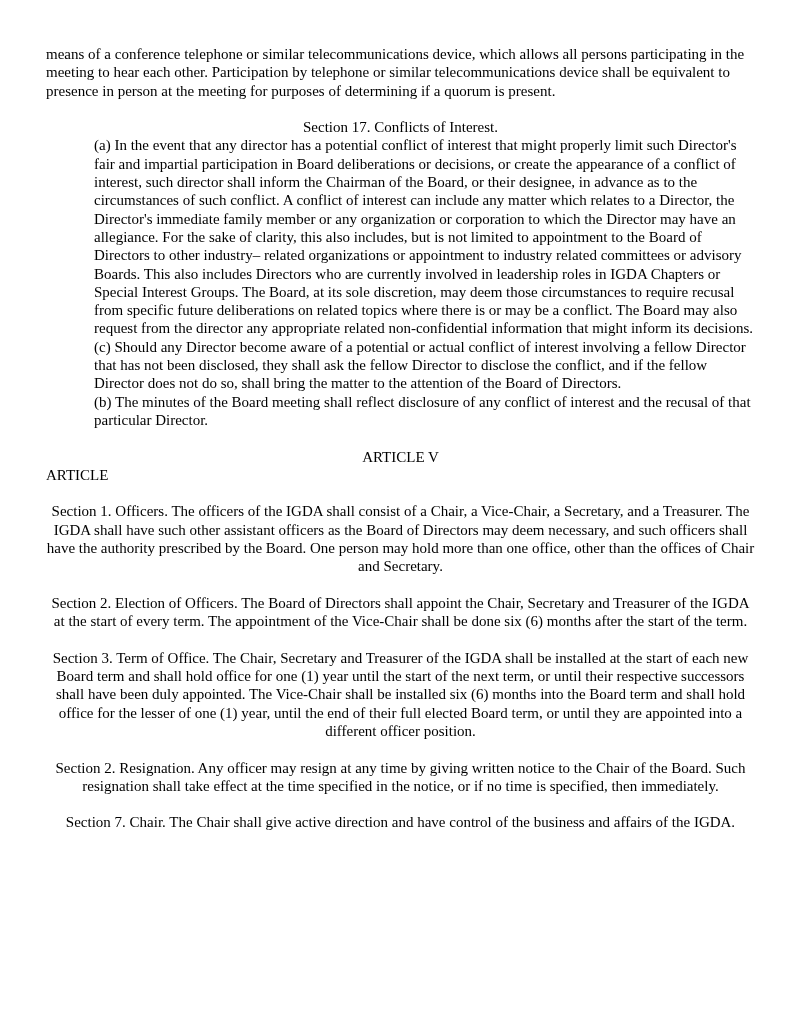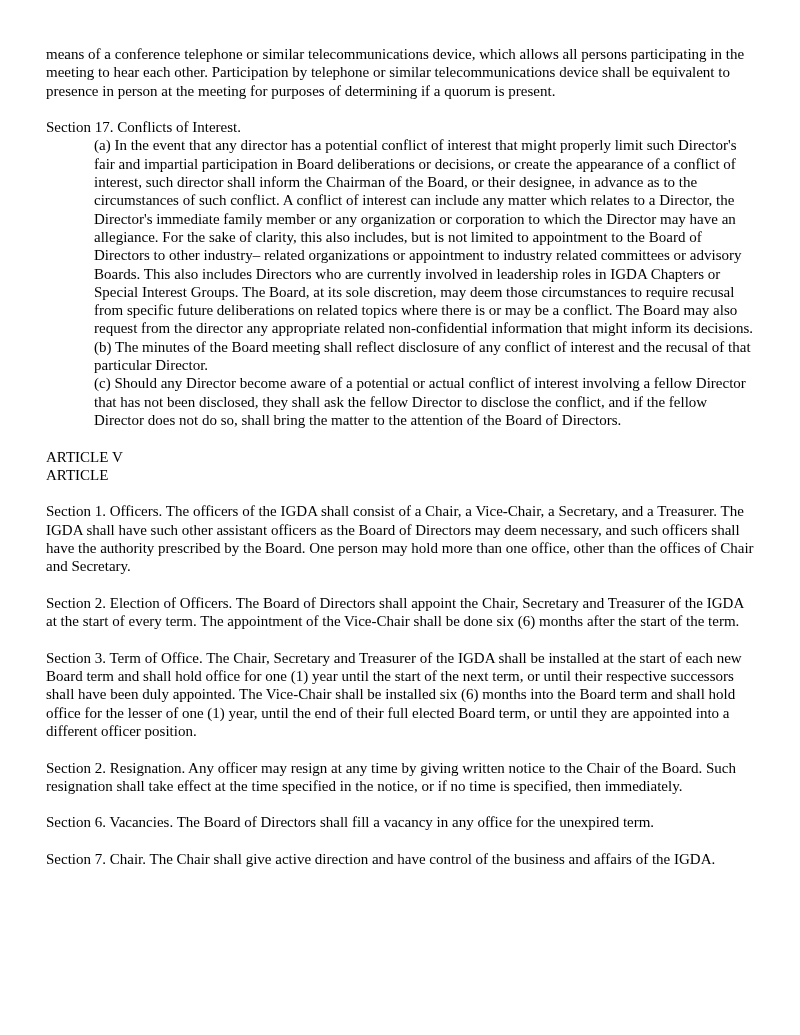--- a/index.html
+++ b/index.html
@@ -20,40 +20,40 @@
     line-height: 18.3px;
     overflow: hidden;
     text-align: left;
   }
   .page p {
     margin: 0;
     padding: 0;
   }
   .page p.gap {
     margin-top: 18.3px;
+    text-align: center;
   }
   .page p.indent {
     padding-left: 48px;
   }
   .page p.bold {
     font-weight: normal;
   }
 </style>
 </head>
 <body>
 
 <div class="page">
   <div id="doc-body">
       <p>means of a conference telephone or similar telecommunications device, which allows all persons participating in the meeting to hear each other. Participation by telephone or similar telecommunications device shall be equivalent to presence in person at the meeting for purposes of determining if a quorum is present.</p>
       <p class="gap">Section 17. Conflicts of Interest.</p>
       <p class="indent">(a) In the event that any director has a potential conflict of interest that might properly limit such Director's fair and impartial participation in Board deliberations or decisions, or create the appearance of a conflict of interest, such director shall inform the Chairman of the Board, or their designee, in advance as to the circumstances of such conflict. A conflict of interest can include any matter which relates to a Director, the Director's immediate family member or any organization or corporation to which the Director may have an allegiance. For the sake of clarity, this also includes, but is not limited to appointment to the Board of Directors to other industry– related organizations or appointment to industry related committees or advisory Boards. This also includes Directors who are currently involved in leadership roles in IGDA Chapters or Special Interest Groups. The Board, at its sole discretion, may deem those circumstances to require recusal from specific future deliberations on related topics where there is or may be a conflict. The Board may also request from the director any appropriate related non-confidential information that might inform its decisions.</p>
+      <p class="indent">(c) Should any Director become aware of a potential or actual conflict of interest involving a fellow Director that has not been disclosed, they shall ask the fellow Director to disclose the conflict, and if the fellow Director does not do so, shall bring the matter to the attention of the Board of Directors.</p>
       <p class="indent">(b) The minutes of the Board meeting shall reflect disclosure of any conflict of interest and the recusal of that particular Director.</p>
-      <p class="indent">(c) Should any Director become aware of a potential or actual conflict of interest involving a fellow Director that has not been disclosed, they shall ask the fellow Director to disclose the conflict, and if the fellow Director does not do so, shall bring the matter to the attention of the Board of Directors.</p>
       <p class="gap bold">ARTICLE V</p>
       <p>ARTICLE</p>
       <p class="gap">Section 1. Officers. The officers of the IGDA shall consist of a Chair, a Vice-Chair, a Secretary, and a Treasurer. The IGDA shall have such other assistant officers as the Board of Directors may deem necessary, and such officers shall have the authority prescribed by the Board. One person may hold more than one office, other than the offices of Chair and Secretary.</p>
       <p class="gap">Section 2. Election of Officers. The Board of Directors shall appoint the Chair, Secretary and Treasurer of the IGDA at the start of every term. The appointment of the Vice-Chair shall be done six (6) months after the start of the term.</p>
       <p class="gap">Section 3. Term of Office. The Chair, Secretary and Treasurer of the IGDA shall be installed at the start of each new Board term and shall hold office for one (1) year until the start of the next term, or until their respective successors shall have been duly appointed. The Vice-Chair shall be installed six (6) months into the Board term and shall hold office for the lesser of one (1) year, until the end of their full elected Board term, or until they are appointed into a different officer position.</p>
       <p class="gap">Section 2. Resignation. Any officer may resign at any time by giving written notice to the Chair of the Board. Such resignation shall take effect at the time specified in the notice, or if no time is specified, then immediately.</p>
-      <p class="gap">Section 6. Vacancies. The Board of Directors shall fill a vacancy in any office for the unexpired term.</p>
       <p class="gap">Section 7. Chair. The Chair shall give active direction and have control of the business and affairs of the IGDA.</p>
     </div>
 </div>
 
 </body></html>

